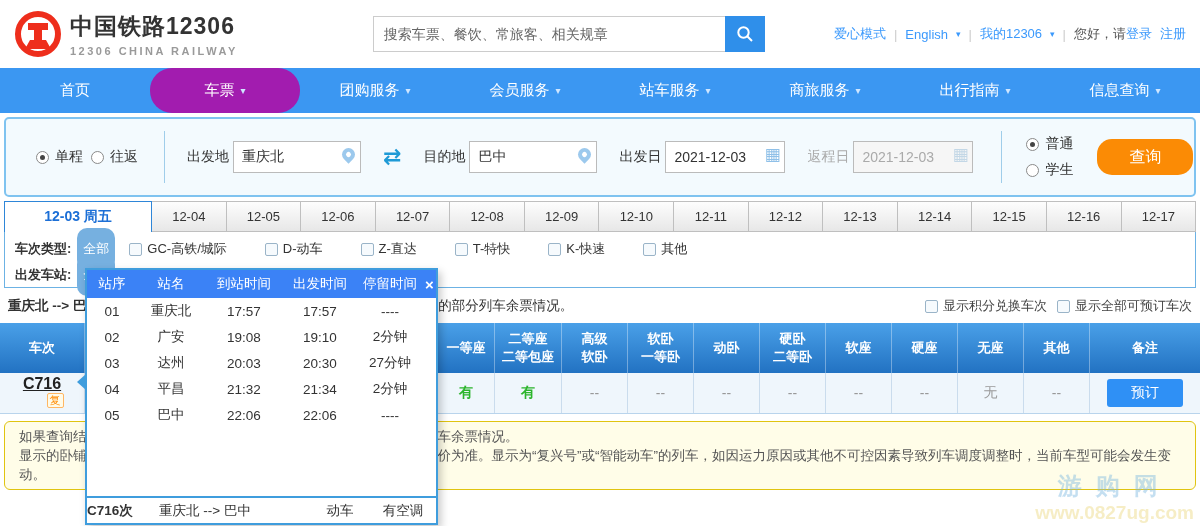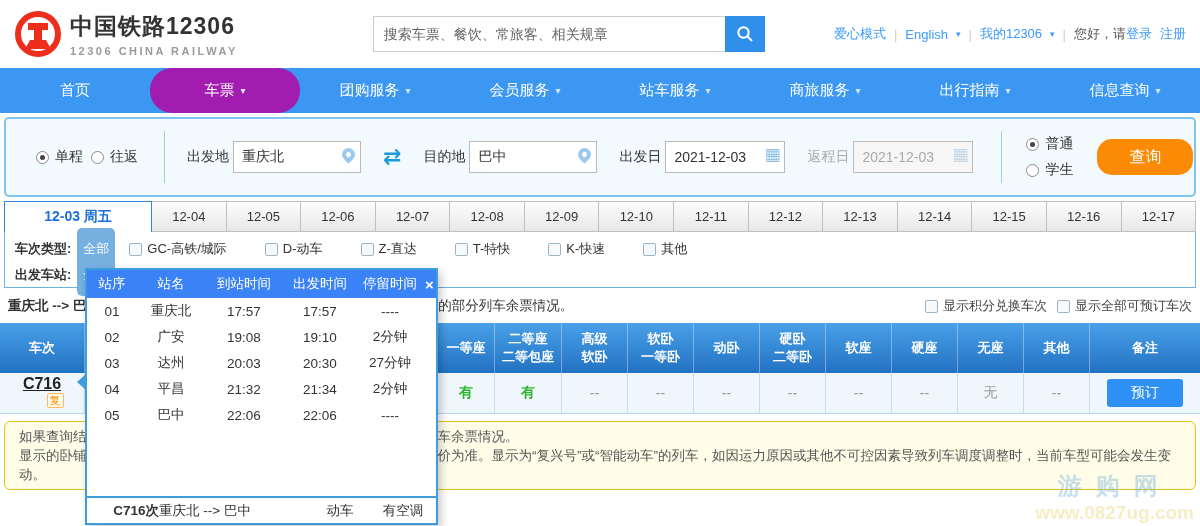--- a/index.html
+++ b/index.html
@@ -61,21 +61,21 @@
   .tabs{display:flex;margin:4px 4px 0;height:31px;}
   .tab{flex:1;display:flex;align-items:center;justify-content:center;font-size:13px;color:#333;
     background:linear-gradient(#fdfdfd,#e7e7e7);border:1px solid #bfbfbf;border-left:none;cursor:pointer;}
   .tab.active{flex:none;width:148px;background:#fff;color:#1c6fd6;font-weight:bold;font-size:14px;
     border:1px solid #2e86d8;border-bottom:none;border-left:1px solid #2e86d8;}
 
   
   .filterbox{margin:0 4px;height:56px;border:1px solid #6cb2e4;border-top:none;padding:5px 10px 0;position:relative;}
   .f-row{display:flex;align-items:center;height:24px;font-size:13px;color:#333;margin-bottom:2px;}
   .f-label{font-weight:bold;margin-right:6px;white-space:nowrap;}
-  .badge-all{background:#76b0e0;color:#fff;padding:12px 6px;border-radius:5px;margin-right:14px;font-size:13px;cursor:pointer;}
+  .badge-all{background:#76b0e0;color:#fff;padding:12px 6px;border-radius:10px;margin-right:14px;font-size:13px;cursor:pointer;}
   .cb-item{display:flex;align-items:center;gap:5px;margin-right:38px;cursor:pointer;white-space:nowrap;}
   .cb{width:13px;height:13px;border:1px solid #9ab4c8;background:#f6fafd;border-radius:2px;flex:none;}
   .time-filter{position:absolute;right:112px;top:8px;display:flex;align-items:center;font-size:13px;color:#333;}
   .time-filter .f-label{margin-right:6px;}
   .select{width:122px;height:24px;border:1px solid #aaa;background:#fff;display:flex;align-items:center;
     justify-content:space-between;padding:0 6px;cursor:pointer;color:#444;}
   .select .sc{font-size:9px;color:#555;}
 
   
   .info-line{margin:6px 8px 0;height:24px;display:flex;align-items:center;font-size:13.5px;color:#333;}
@@ -113,21 +113,21 @@
   .p-head{height:28px;background:#3b82f6;display:flex;align-items:center;color:#fff;font-size:13.5px;flex:none;}
   .p-col1{width:50px;text-align:center;}
   .p-col2{width:68px;text-align:center;}
   .p-col3{width:78px;text-align:center;}
   .p-col4{width:74px;text-align:center;}
   .p-col5{width:66px;text-align:center;}
   .p-close{margin-left:2px;color:#fff;font-weight:bold;font-size:15px;cursor:pointer;}
   .p-row{height:26px;display:flex;align-items:center;font-size:13.5px;color:#333;flex:none;}
   .p-spacer{flex:1;}
   .p-foot{height:27px;border-top:2px solid #3f9ddd;display:flex;align-items:center;font-size:13.5px;color:#333;flex:none;}
-  .p-ftrain{width:72px;text-align:right;font-weight:bold;}
+  .p-ftrain{width:72px;text-align:left;font-weight:bold;}
   .p-froute{width:150px;text-align:left;}
   .p-ftype{width:62px;text-align:center;}
   .p-fac{width:64px;text-align:center;}
 
   
   .wmark{position:absolute;right:6px;bottom:2px;text-align:center;z-index:40;pointer-events:none;}
   .wm1{font-size:24px;font-weight:bold;letter-spacing:14px;color:rgba(125,185,225,.45);}
   .wm2{font-size:19px;font-weight:bold;color:rgba(238,222,150,.55);}
 </style>
 </head>

